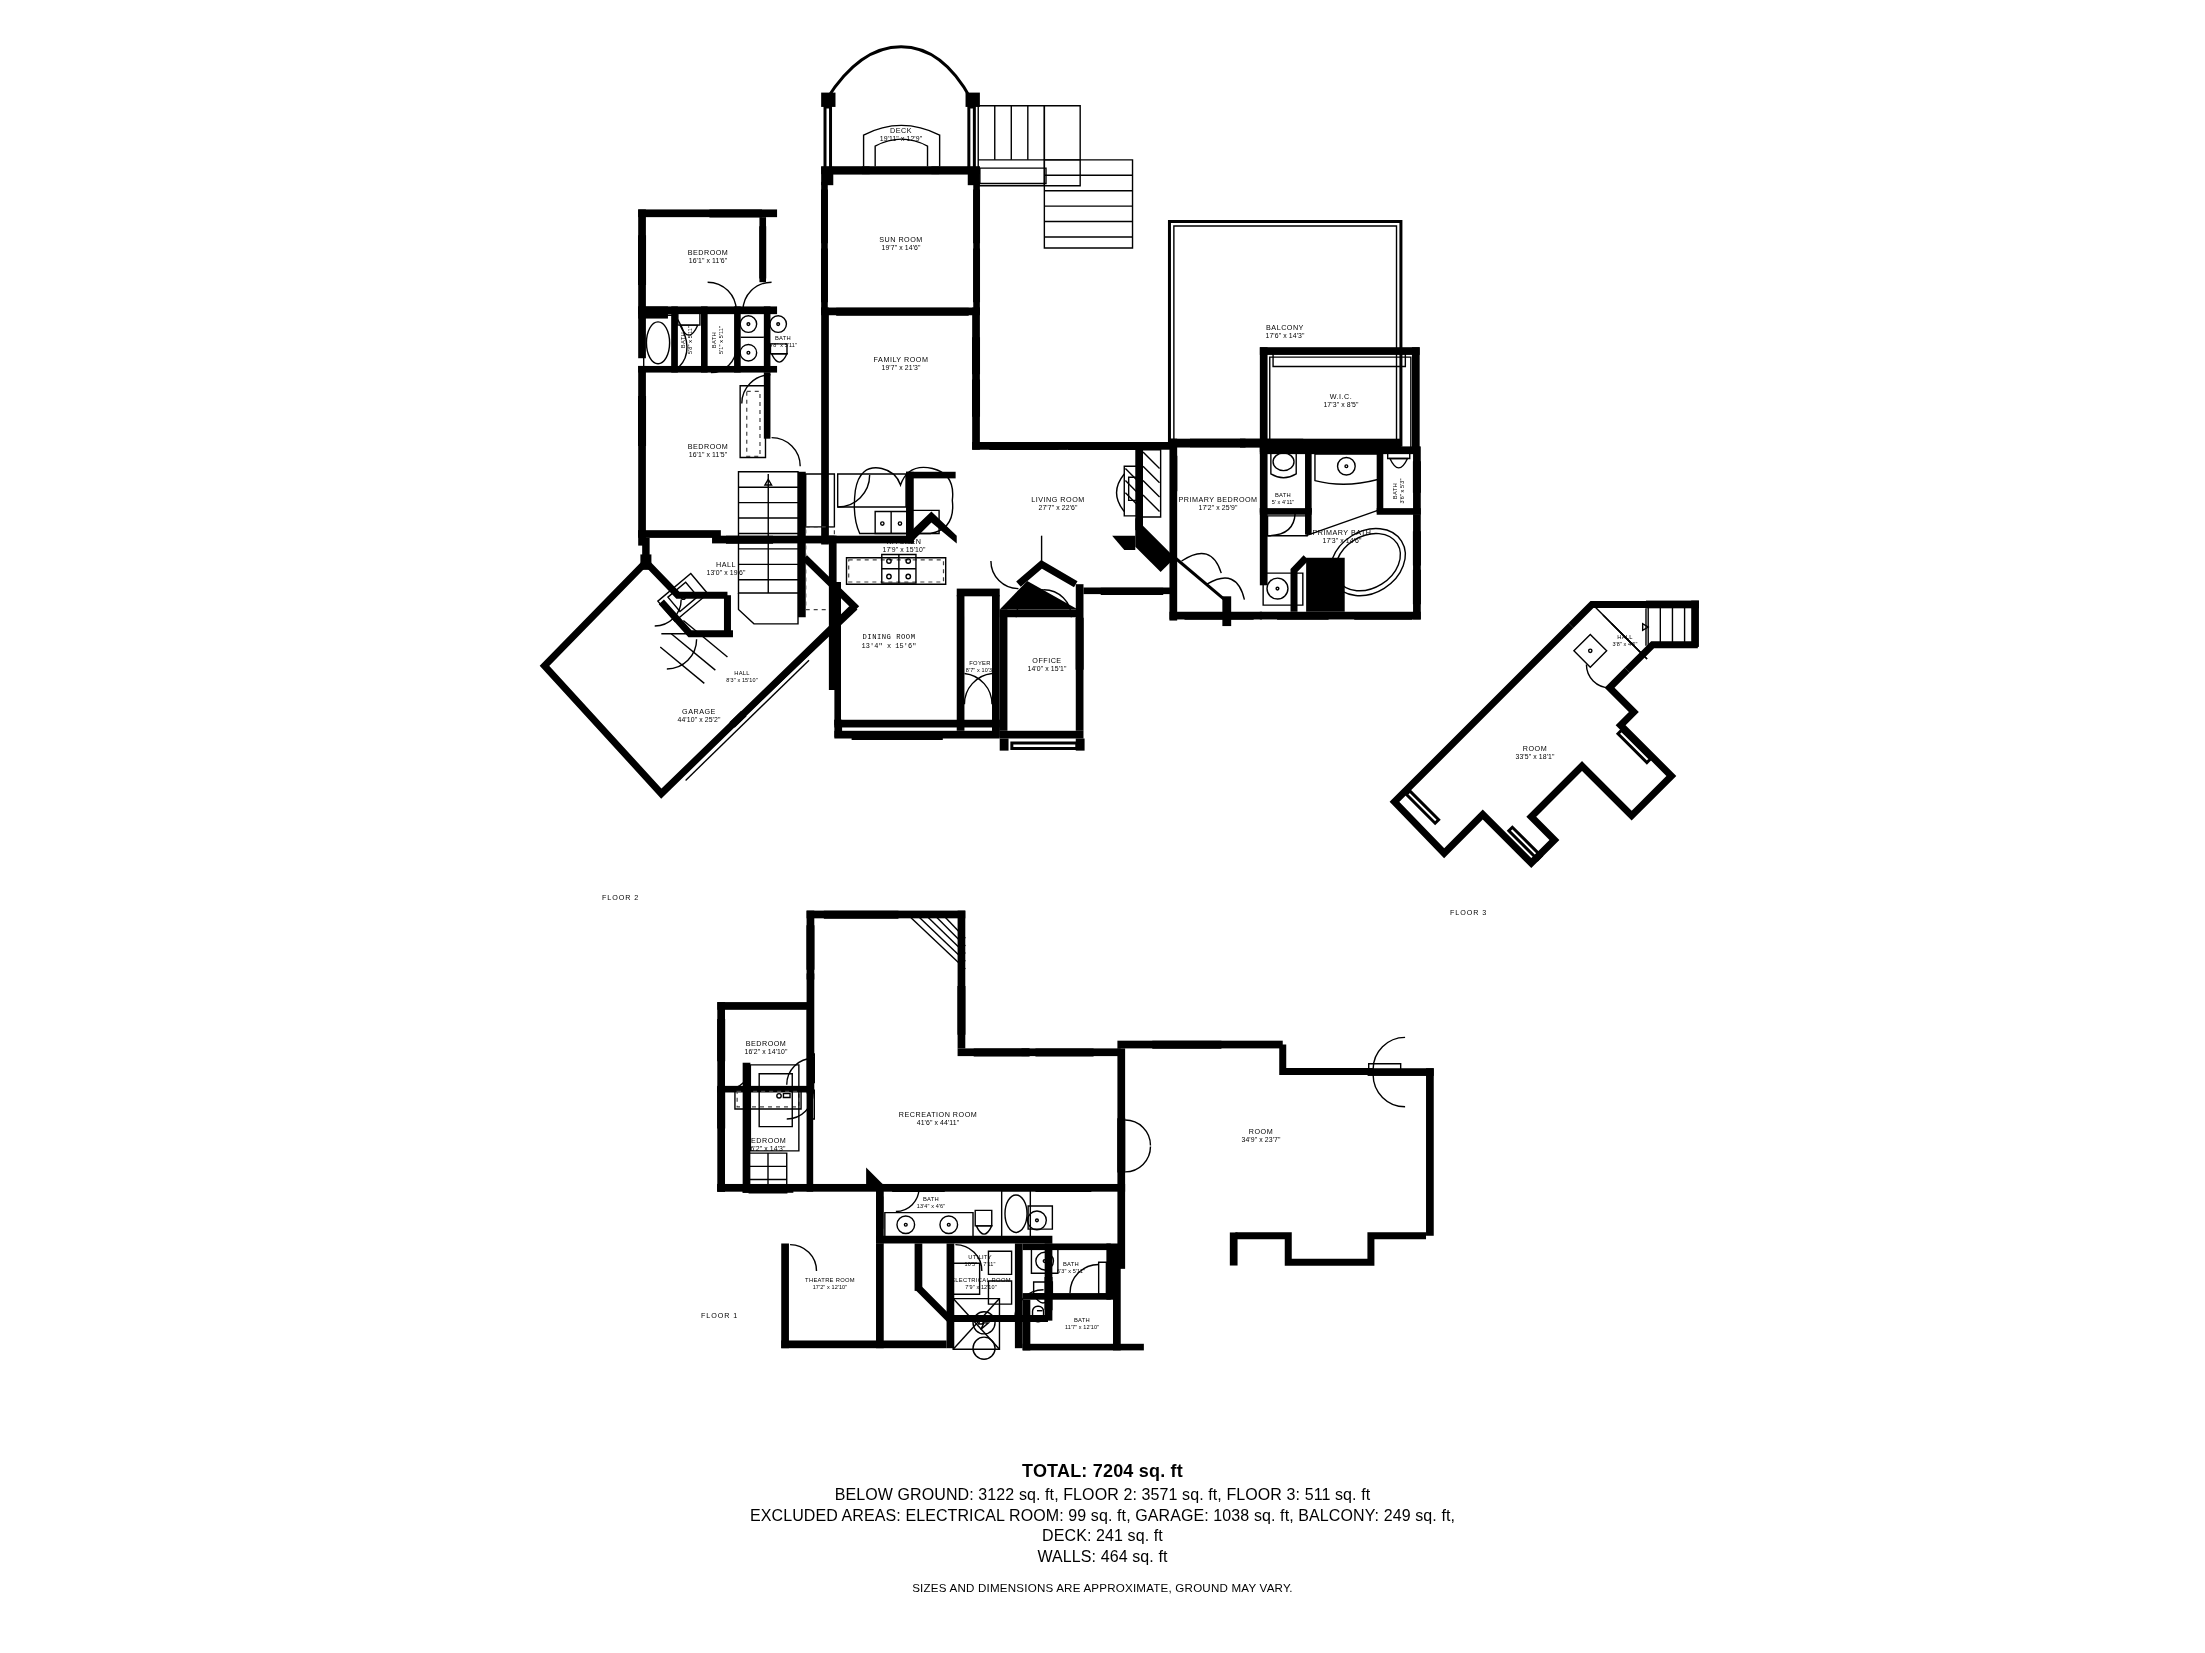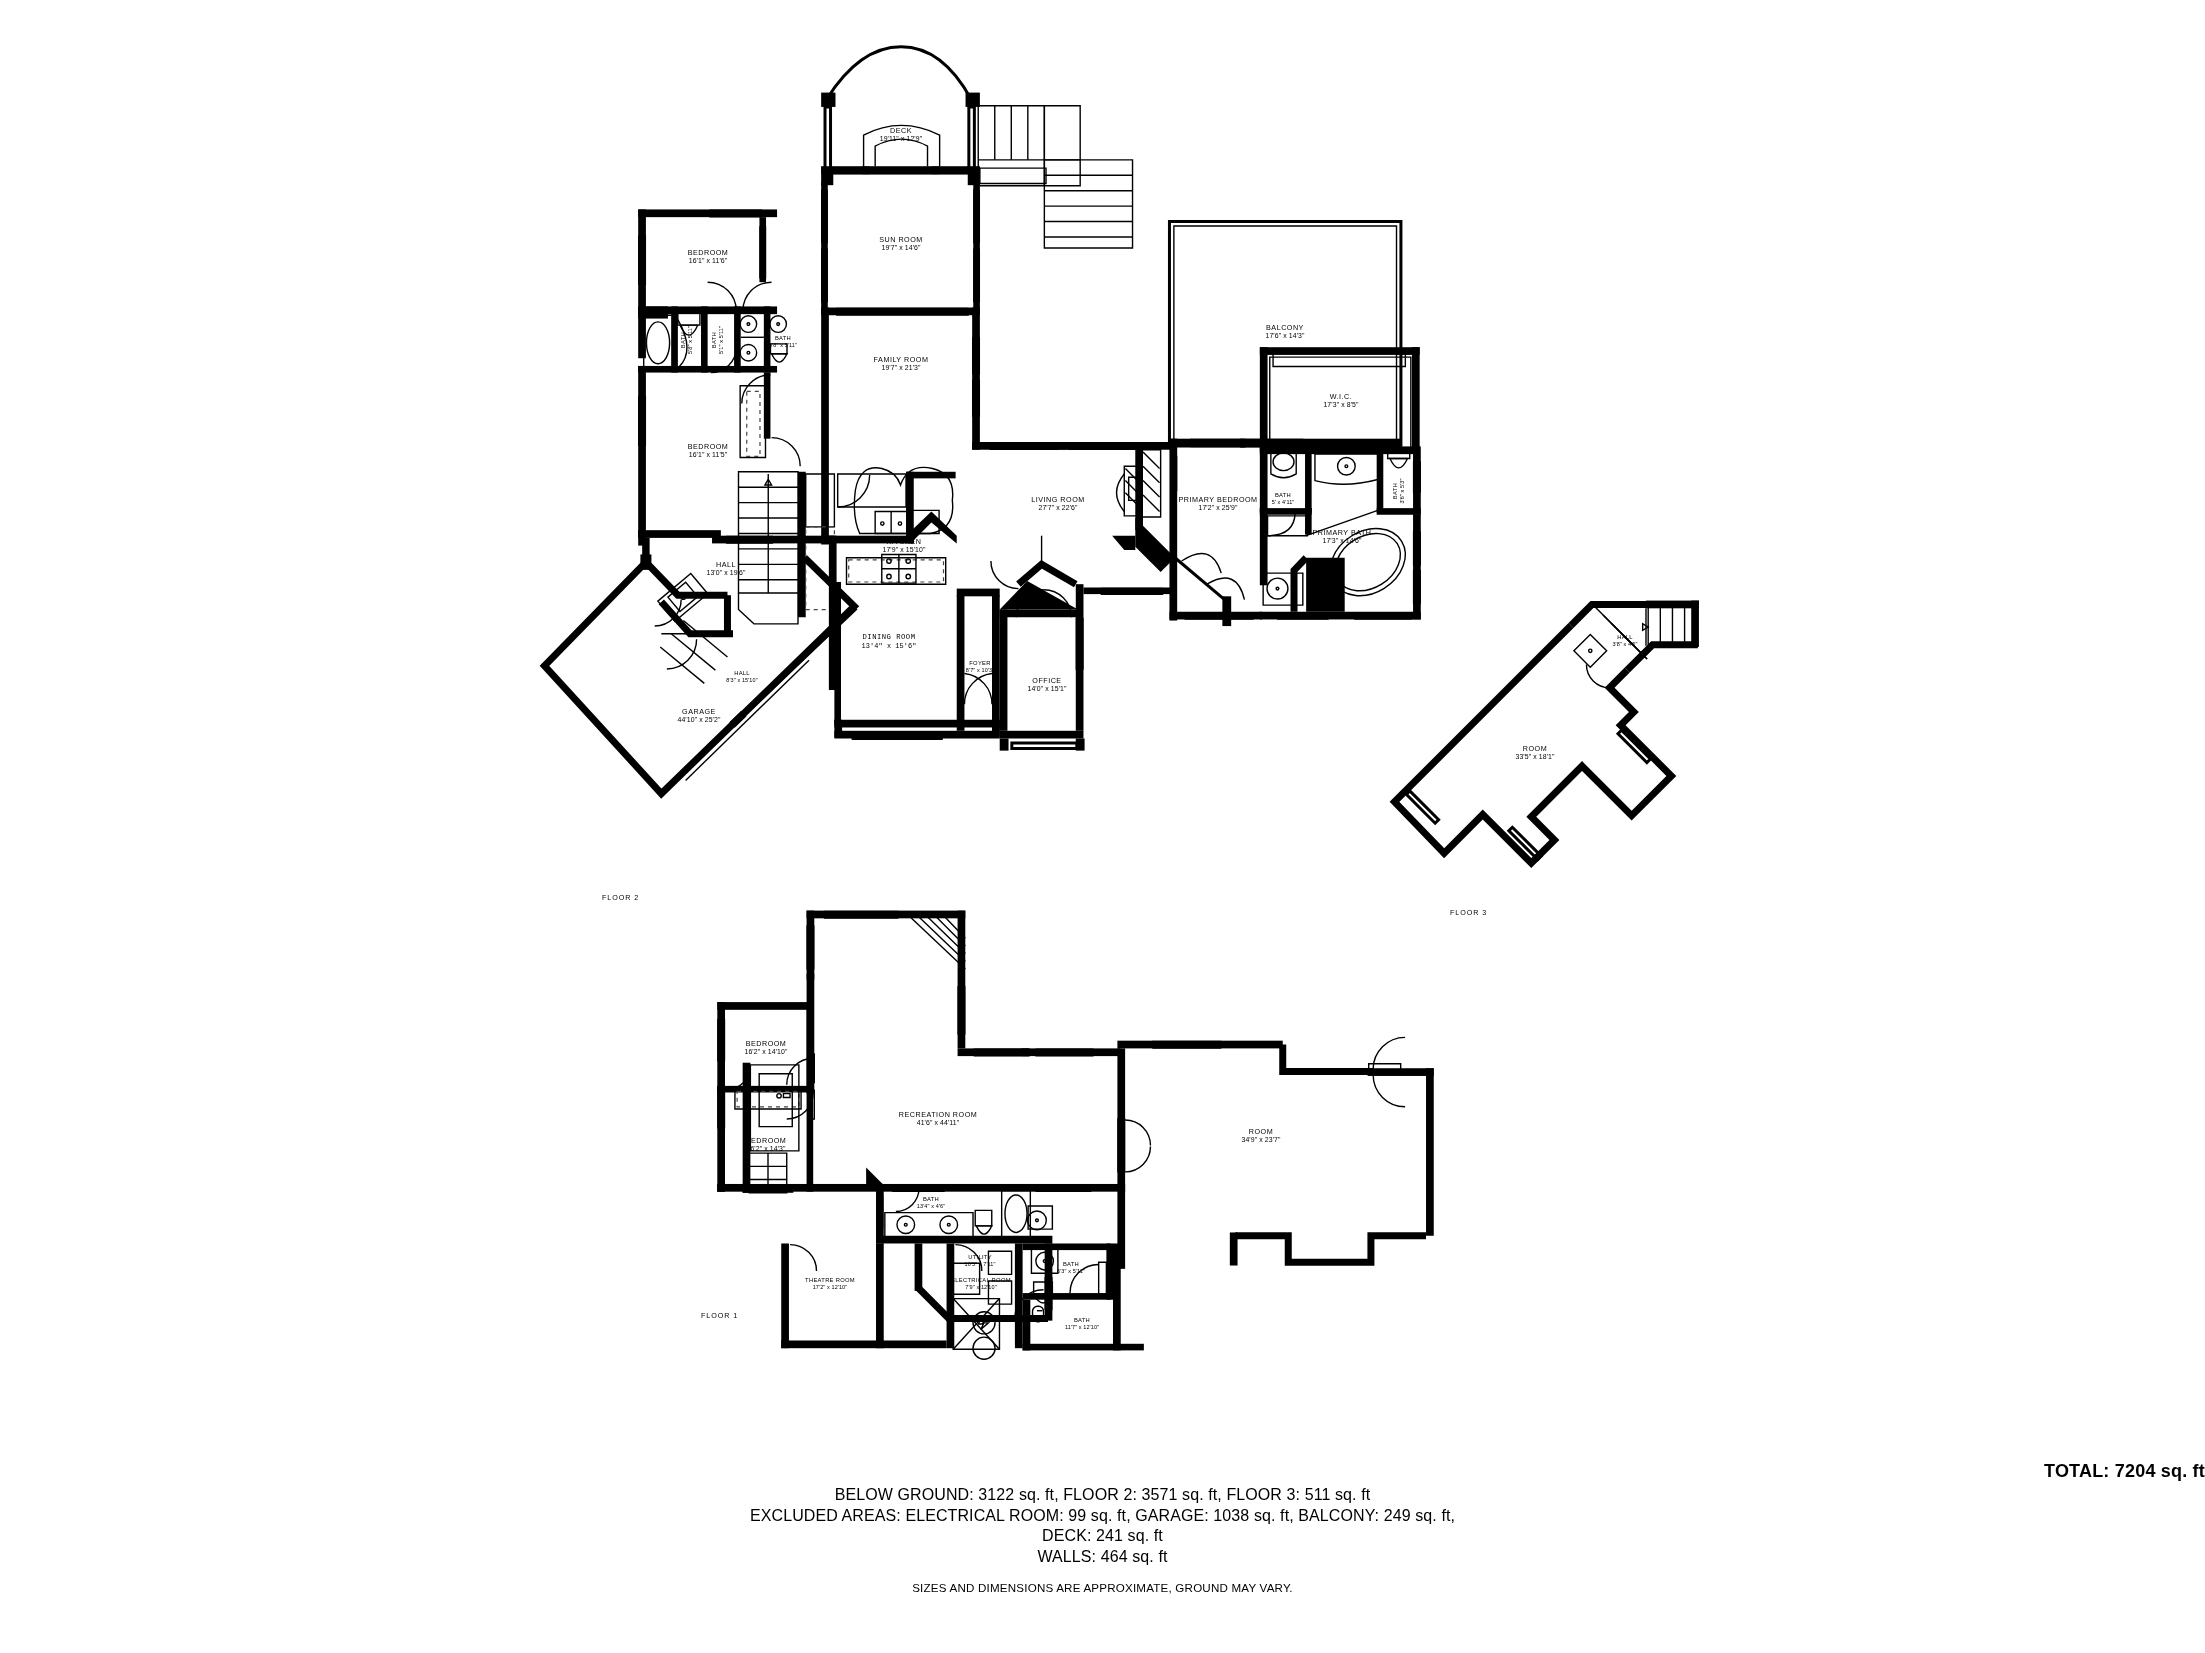--- a/index.html
+++ b/index.html
@@ -23,21 +23,21 @@
     vector-effect:non-scaling-stroke;
   }
   .fillblk{fill:#000;stroke:none;}
   .strkblk{fill:none;stroke:#000;stroke-width:7;}
   .strkmed{fill:none;stroke:#000;stroke-width:3;}
   .strkthin{fill:none;stroke:#000;stroke-width:1.4;}
   .dash{fill:none;stroke:#444;stroke-width:1.2;stroke-dasharray:4 4;}
 
   
   #footer{position:absolute;left:0;width:2205px;text-align:center;}
-  #footer .total{font-size:18px;font-weight:bold;letter-spacing:0.2px;margin-bottom:3.3px;text-align:right;}
+  #footer .total{font-size:18px;font-weight:bold;letter-spacing:0.2px;margin-bottom:3.3px;}
   #footer .line{font-size:16px;letter-spacing:0.1px;line-height:1.28;text-align:center;}
   #footer .disc{font-size:11.6px;letter-spacing:0.2px;margin-top:14.3px;}
 </style>
 </head>
 <body>
 
 <div id="stage">
 
   <div class="plan" style="left:496px;top:33px;width:992px;height:915px;">
 
@@ -419,21 +419,21 @@
       <div class="dm">13'0" x 19'6"</div>
     </div>
     <div class="room-lbl" style="left:393px;top:609px;font-family:Liberation Mono, monospace;">
       <div class="nm">DINING ROOM</div>
       <div class="dm">13'4" x 15'6"</div>
     </div>
     <div class="room-lbl sm" style="left:484px;top:634px;">
       <div class="nm">FOYER</div>
       <div class="dm">8'7" x 10'3"</div>
     </div>
-    <div class="room-lbl" style="left:551px;top:632px;margin-top:20px;">
+    <div class="room-lbl" style="left:551px;top:632px;">
       <div class="nm">OFFICE</div>
       <div class="dm">14'0" x 15'1"</div>
     </div>
     <div class="room-lbl sm" style="left:246px;top:644px;">
       <div class="nm">HALL</div>
       <div class="dm">8'3" x 15'10"</div>
     </div>
     <div class="room-lbl" style="left:203px;top:683px;">
       <div class="nm">GARAGE</div>
       <div class="dm">44'10" x 25'2"</div>

